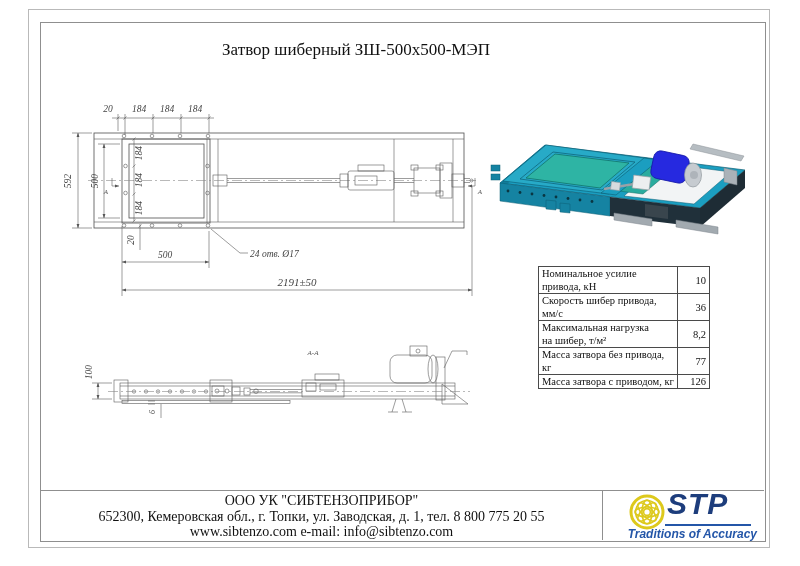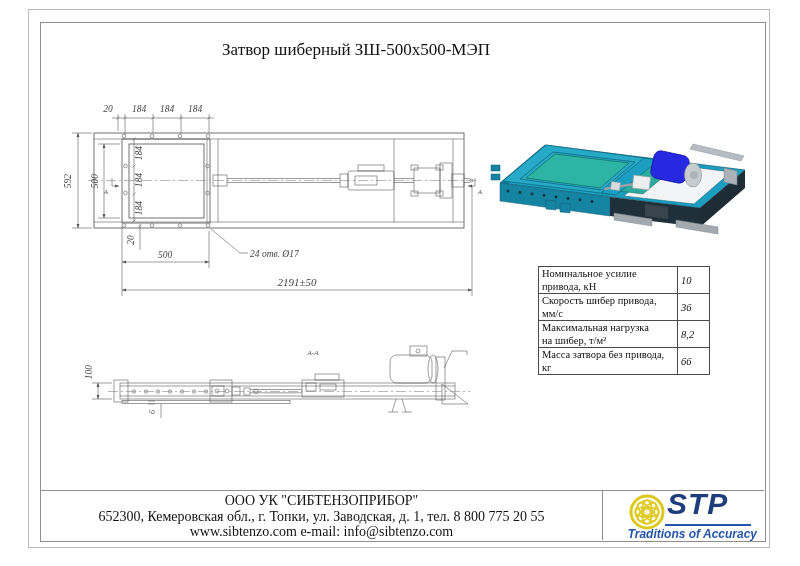--- a/index.html
+++ b/index.html
@@ -19,21 +19,21 @@
   .dimtxt{font:italic 9.5px "Liberation Serif",serif;fill:#444;}
   .dimtxt-sm{font:italic 8px "Liberation Serif",serif;fill:#444;}
   .dimtxt-lg{font:italic 11px "Liberation Serif",serif;fill:#444;}
   .secttxt{font:italic 7px "Liberation Serif",serif;fill:#555;}
   
   .specs{position:absolute;left:538px;top:266px;width:174px;}
   .specs-heading{text-align:center;font-size:12.5px;color:#111;margin-bottom:13px;}
   .specs table{border-collapse:collapse;width:172px;font-size:10.5px;color:#111;border-radius:10px;}
   .specs td{border:1px solid #4a4a4a;padding:0 3px;line-height:13px;}
   .specs .n{white-space:pre-line;}
-  .specs .v{width:25px;text-align:left;font-style:italic;}
+  .specs .v{width:25px;text-align:right;}
   
   .footer-sep{position:absolute;left:41px;top:490px;width:723px;height:0;
               border-top:1px solid #8f8f8f;}
   .footer-div{position:absolute;left:602px;top:490px;height:50px;width:0;
               border-left:1px solid #8f8f8f;}
   .footer-text{position:absolute;left:41px;top:493px;width:561px;text-align:center;
                font-size:14px;line-height:15.5px;color:#111;}
   .logo-cell{position:absolute;left:603px;top:491px;width:161px;height:48px;}
   .logo-emblem{position:absolute;left:26px;top:3px;}
   .logo-text{position:absolute;left:64px;top:-4px;font-family:"Liberation Sans",sans-serif;
@@ -303,21 +303,25 @@
         <td class="n">Скорость шибер привода, мм/с</td>
         <td class="v">36</td>
       </tr>
       <tr>
         <td class="n">Максимальная нагрузка
 на шибер, т/м²</td>
         <td class="v">8,2</td>
       </tr>
       <tr>
         <td class="n">Масса затвора без привода, кг</td>
-        <td class="v">66</td>
+        <td class="v">77</td>
+      </tr>
+      <tr>
+        <td class="n">Масса затвора с приводом, кг</td>
+        <td class="v">126</td>
       </tr>
     </tbody>
       </table>
   </div>
 
   <div class="footer-sep"></div>
   <div class="footer-div"></div>
 
   <div class="footer-text">
     <div>ООО УК "СИБТЕНЗОПРИБОР"</div>

